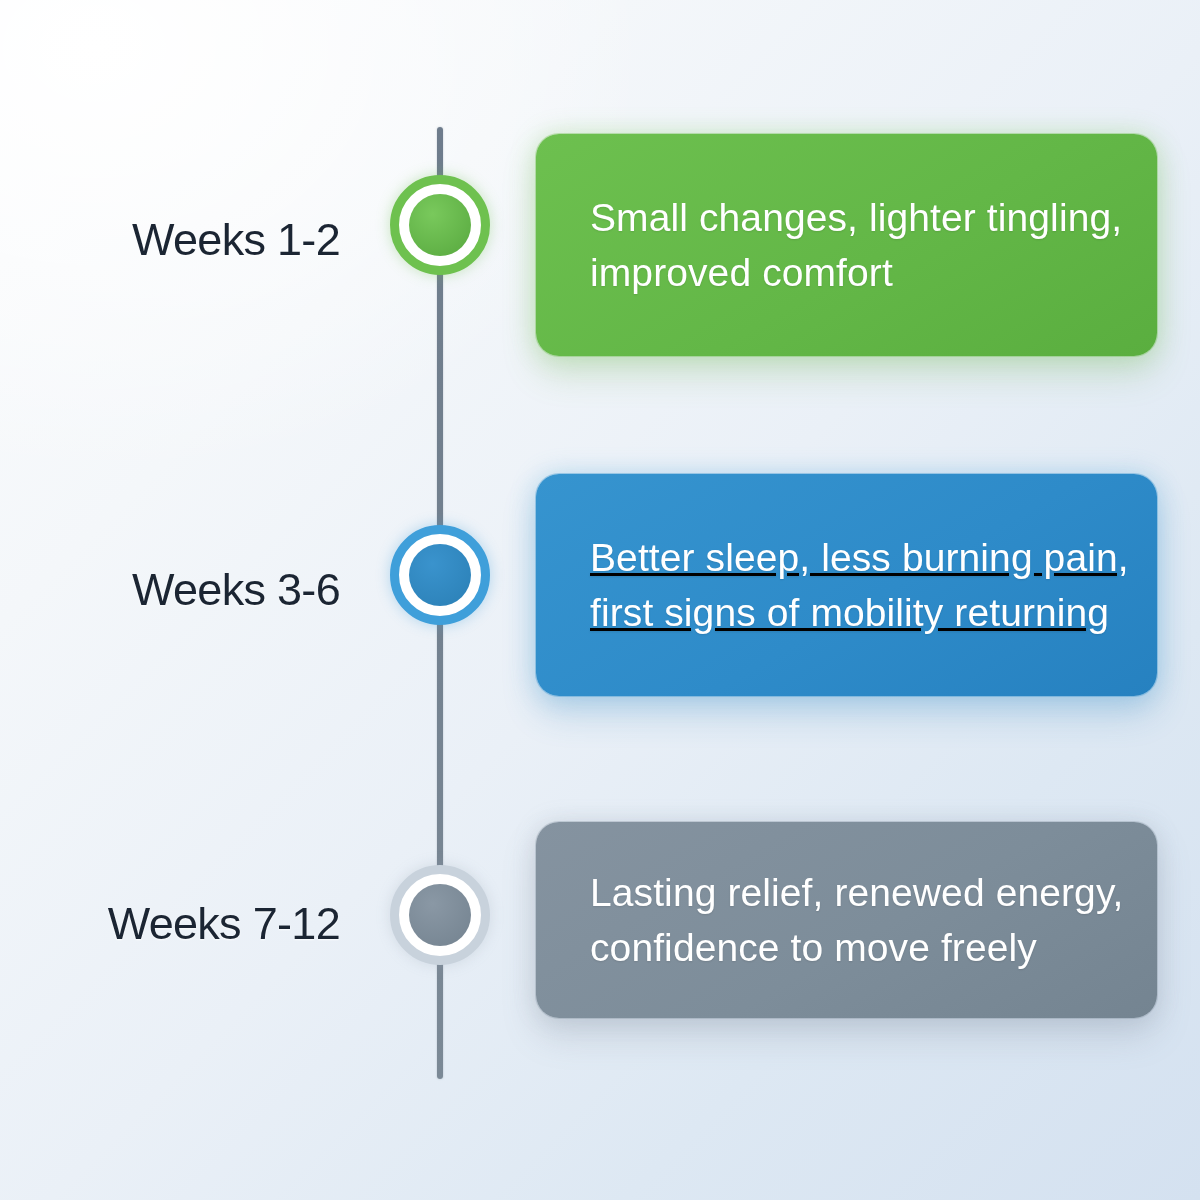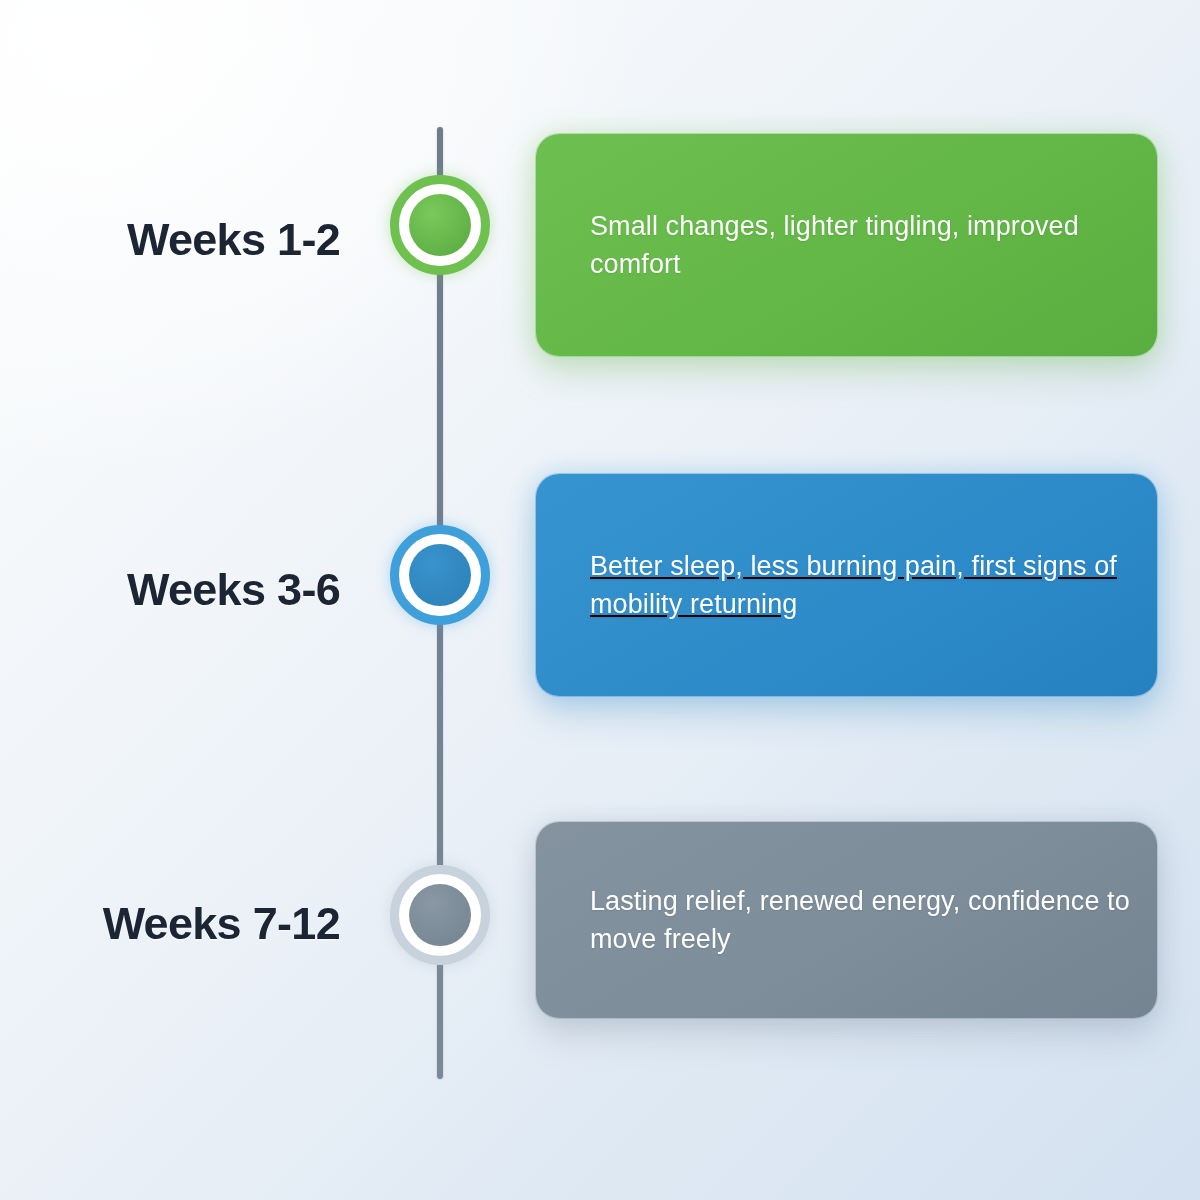--- a/index.html
+++ b/index.html
@@ -46,21 +46,21 @@
   .row-2 { top: 474px; }
   .row-3 { top: 818px; }
 
   
   .period-label {
     position: absolute;
     left: 0;
     width: 340px;
     text-align: right;
     font-size: 45px;
-    font-weight: bold;
+    font-weight: normal;
     letter-spacing: -0.7px;
     color: #1b2533;
     white-space: nowrap;
     text-shadow: 0 1px 2px rgba(255,255,255,0.85);
   }
   .row-1 .period-label { top: 80px; }
   .row-2 .period-label { top: 90px; }
   .row-3 .period-label { top: 80px; }
 
   
@@ -115,21 +115,21 @@
     position: absolute;
     left: 536px;
     width: 621px;
     box-sizing: border-box;
     border-radius: 23px;
     padding: 52px 24px 52px 54px;
     display: flex;
     align-items: center;
   }
   .card-text {
-    font-size: 27px;
+    font-size: 39px;
     line-height: 1.42;
     color: #ffffff;
     letter-spacing: 0.1px;
     text-shadow: 0 1px 2px rgba(0,0,0,0.10);
   }
 
   .card.green {
     top: 0;
     height: 222px;
     background: linear-gradient(150deg, #6dc04f 0%, #63b747 55%, #5aae3f 100%);

